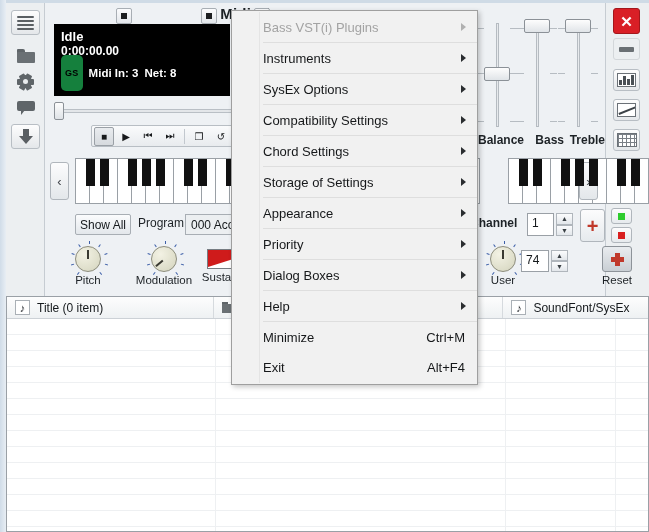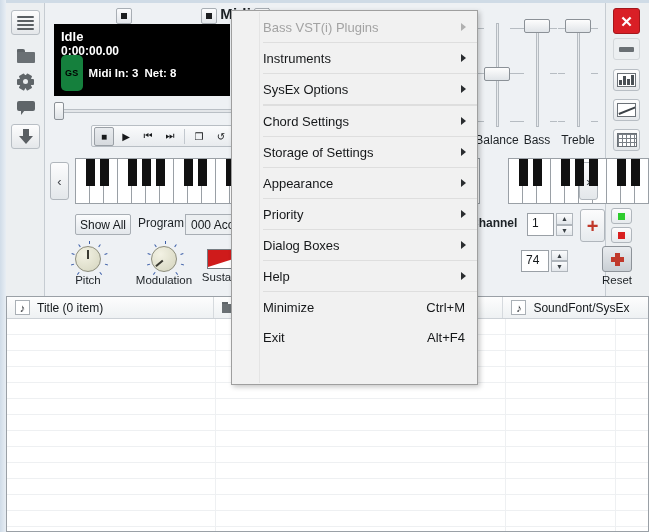--- a/index.html
+++ b/index.html
@@ -205,21 +205,22 @@
   }
   .mini-vol .ticks{
     position:absolute;left:3px;top:22px;width:50px;height:4px;
     display:flex;justify-content:space-between;
   }
   .mini-vol .ticks i{ width:1px;height:4px;background:#b0b6bc;display:block;}
 
   
   .slider-group{
     position:absolute; top:14px; width:42px; height:130px;
-    text-align:center;
+    text-align:right;
+    font-weight:bold;
   }
   .slider-group .strack{
     position:absolute; left:50%; margin-left:-1px; top:6px;
     width:3px; height:104px;
     background:#e7eaed; border:1px solid #b5bbc1;
   }
   .slider-group .sthumb{
     position:absolute; left:50%; margin-left:-13px;
     width:26px; height:14px;
     background:linear-gradient(to bottom,#fdfdfd,#e0e4e8);
@@ -698,20 +699,37 @@
             <i style="transform: rotate(35deg);"></i>
             <i style="transform: rotate(70deg);"></i>
             <i style="transform: rotate(105deg);"></i>
             <i style="transform: rotate(140deg);"></i>
           </div>
         <div class="ind" style="transform:rotate(0deg)"></div>
       </div>
       <div class="knob-lbl">Volume</div>
     </div>
 
+    <div class="knob-unit" style="left:433px;width:48px;">
+      <div class="knob">
+        <div class="knob-ticks">
+            <i style="transform: rotate(-140deg);"></i>
+            <i style="transform: rotate(-105deg);"></i>
+            <i style="transform: rotate(-70deg);"></i>
+            <i style="transform: rotate(-35deg);"></i>
+            <i style="transform: rotate(0deg);"></i>
+            <i style="transform: rotate(35deg);"></i>
+            <i style="transform: rotate(70deg);"></i>
+            <i style="transform: rotate(105deg);"></i>
+            <i style="transform: rotate(140deg);"></i>
+          </div>
+        <div class="ind" style="transform:rotate(0deg)"></div>
+      </div>
+      <div class="knob-lbl">User</div>
+    </div>
     <div class="numbox" style="position:absolute;left:475px;top:247px;width:28px;height:22px;">74</div>
     <div class="spin" style="left:505px;top:247px;height:22px;">
       <i>▲</i>
       <i>▼</i>
     </div>
 
     <div class="knob-unit" style="left:543px;width:56px;">
       <div class="reset-btn" style="position:relative;left:13px;top:0;">
         <span class="cross"></span>
       </div>
@@ -766,20 +784,24 @@
         <div class="mi">
           <span>Instruments</span>
           <span class="arr"></span>
         </div>
         <div class="sep"></div>
         <div class="mi">
           <span>SysEx Options</span>
           <span class="arr"></span>
         </div>
         <div class="sep"></div>
+        <div class="mi">
+          <span>Compatibility Settings</span>
+          <span class="arr"></span>
+        </div>
         <div class="sep"></div>
         <div class="mi">
           <span>Chord Settings</span>
           <span class="arr"></span>
         </div>
         <div class="sep"></div>
         <div class="mi">
           <span>Storage of Settings</span>
           <span class="arr"></span>
         </div>

